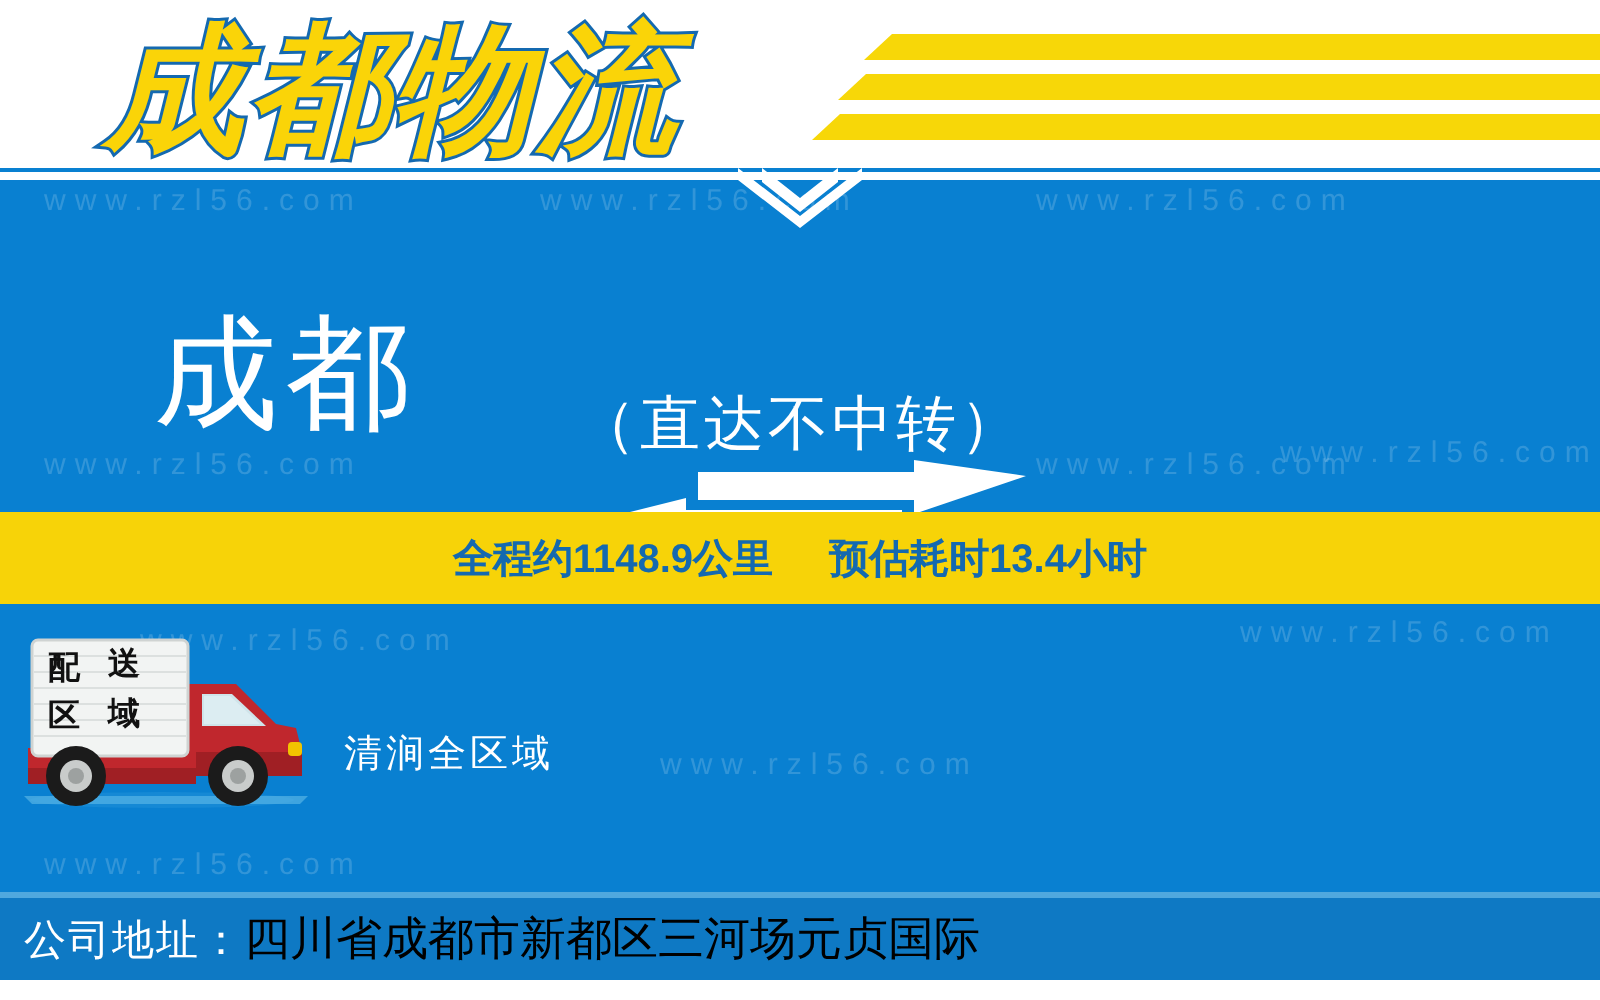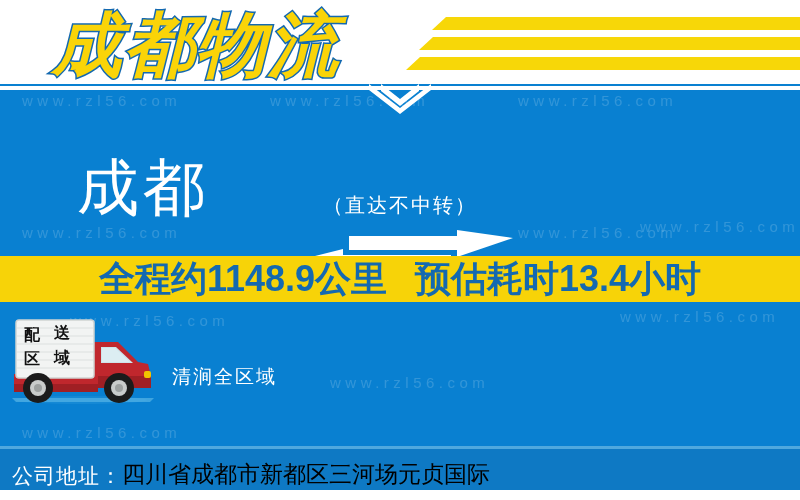--- a/index.html
+++ b/index.html
@@ -103,21 +103,21 @@
   }
   #city-origin { left: 28px; }
   #city-dest   { left: 538px; }
 
   #direct-label {
     position: absolute;
     left: 275px; top: 46px;
     width: 250px;
     text-align: center;
     color: #ffffff;
-    font-size: 20px;
+    font-size: 30px;
     letter-spacing: 2px;
     white-space: nowrap;
   }
   #arrow {
     position: absolute;
     left: 287px; top: 84px;
     width: 226px; height: 40px;
   }
   #roundtrip-label {
     position: absolute;
@@ -135,21 +135,21 @@
     position: absolute;
     left: 0; top: 172px;
     width: 800px; height: 46px;
     background: #F7D308;
     display: flex;
     align-items: center;
     justify-content: center;
   }
   #info-bar .info-text {
     color: #1469B0;
-    font-size: 36px;
+    font-size: 20px;
     font-weight: bold;
     letter-spacing: 0px;
     white-space: nowrap;
   }
   #info-gap { display: inline-block; width: 28px; }
 
   
   #delivery-row {
     position: absolute;
     left: 0; top: 228px;
@@ -184,21 +184,21 @@
     left: 0; top: 362px;
     width: 800px; height: 3px;
     background: #4FA8DE;
   }
   #address-bar {
     position: absolute;
     left: 0; top: 365px;
     width: 800px; height: 41px;
     background: #0E79C4;
     display: flex;
-    align-items: flex-end;
+    align-items: center;
   }
   #address-label {
     color: #ffffff;
     font-size: 21px;
     letter-spacing: 1px;
     margin-left: 12px;
     white-space: nowrap;
   }
   #address-value {
     color: #000000;

